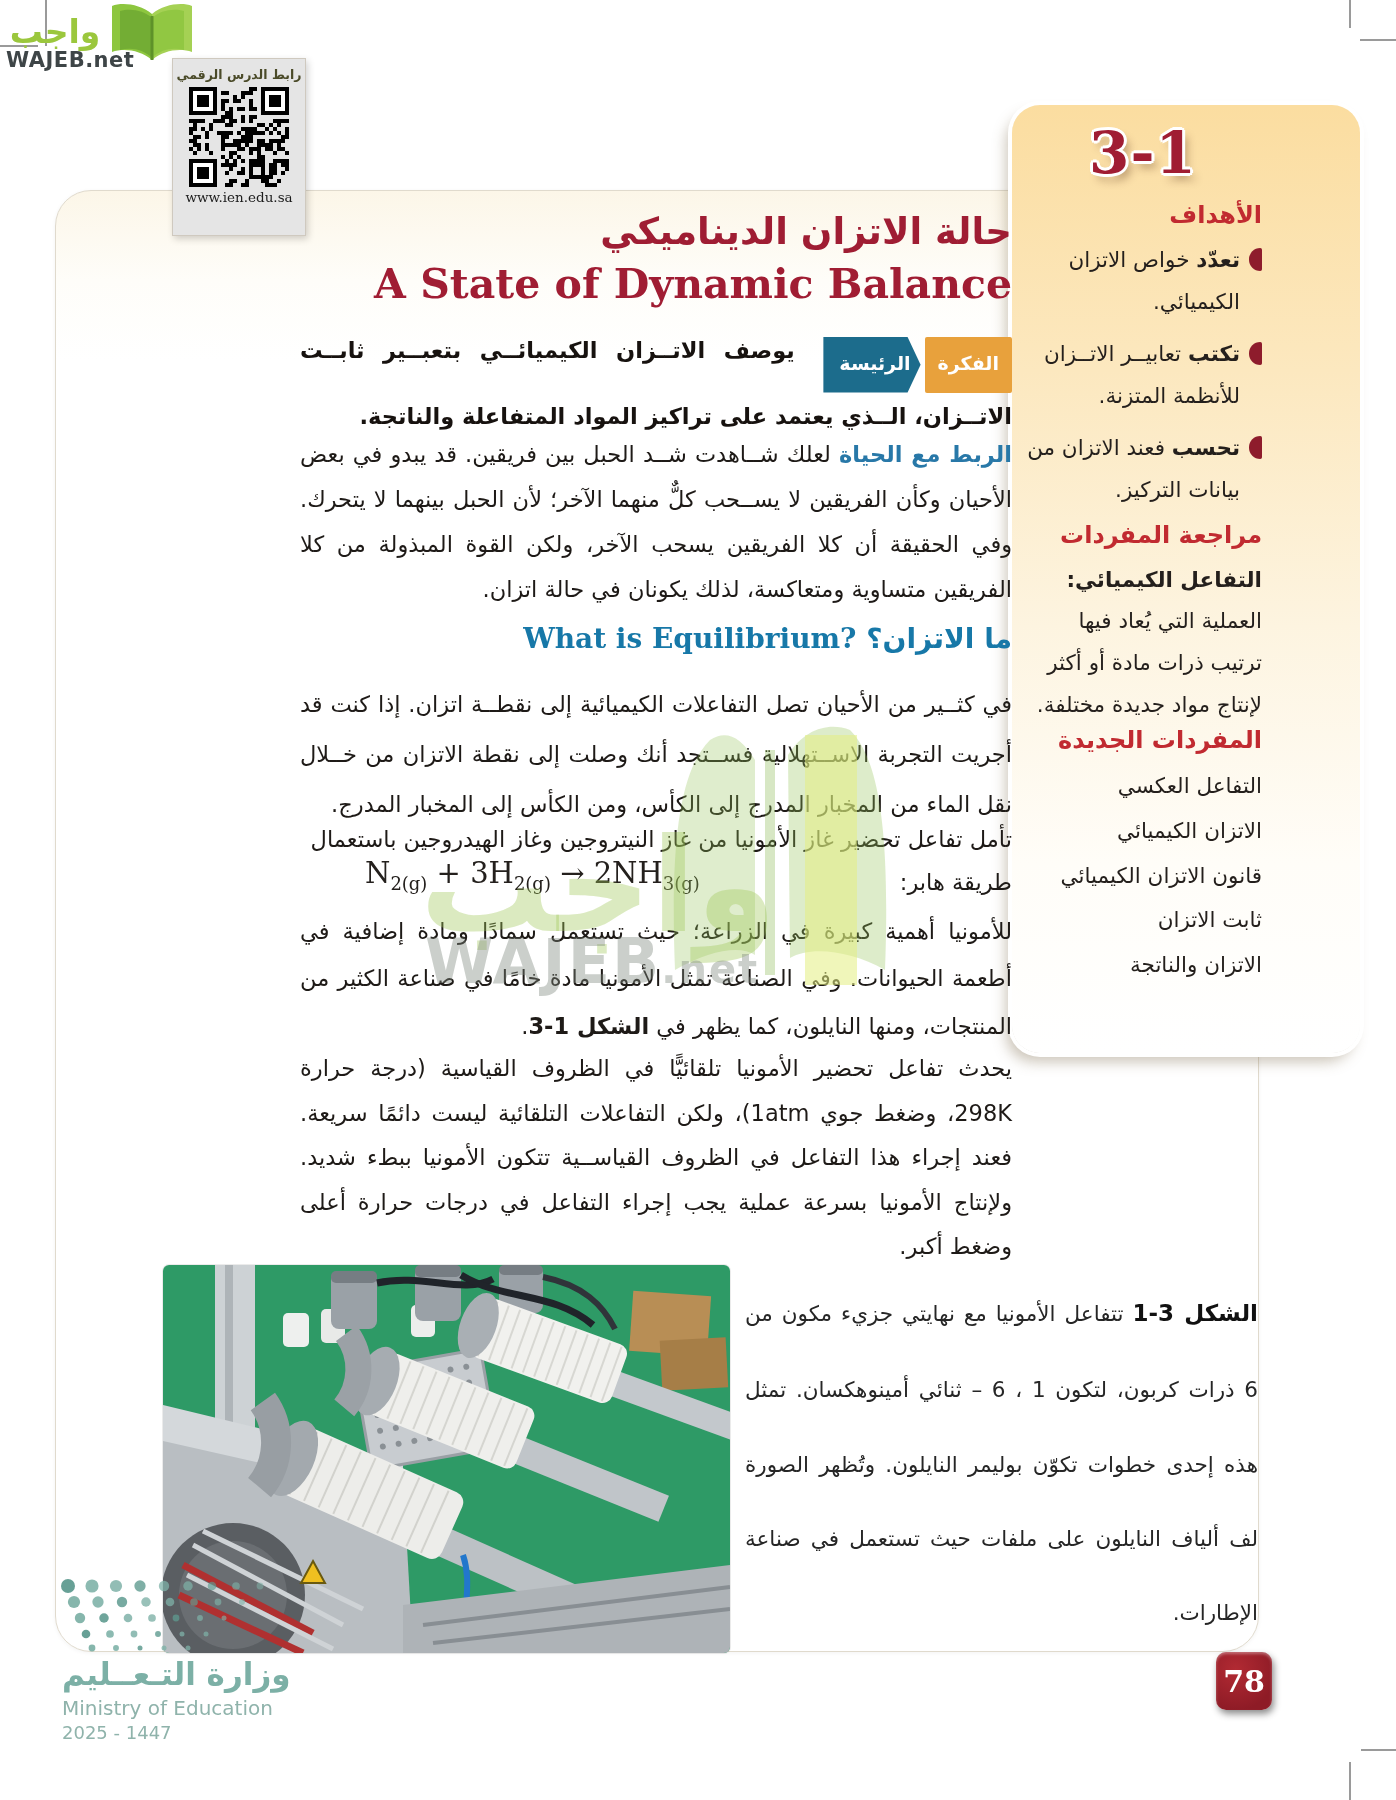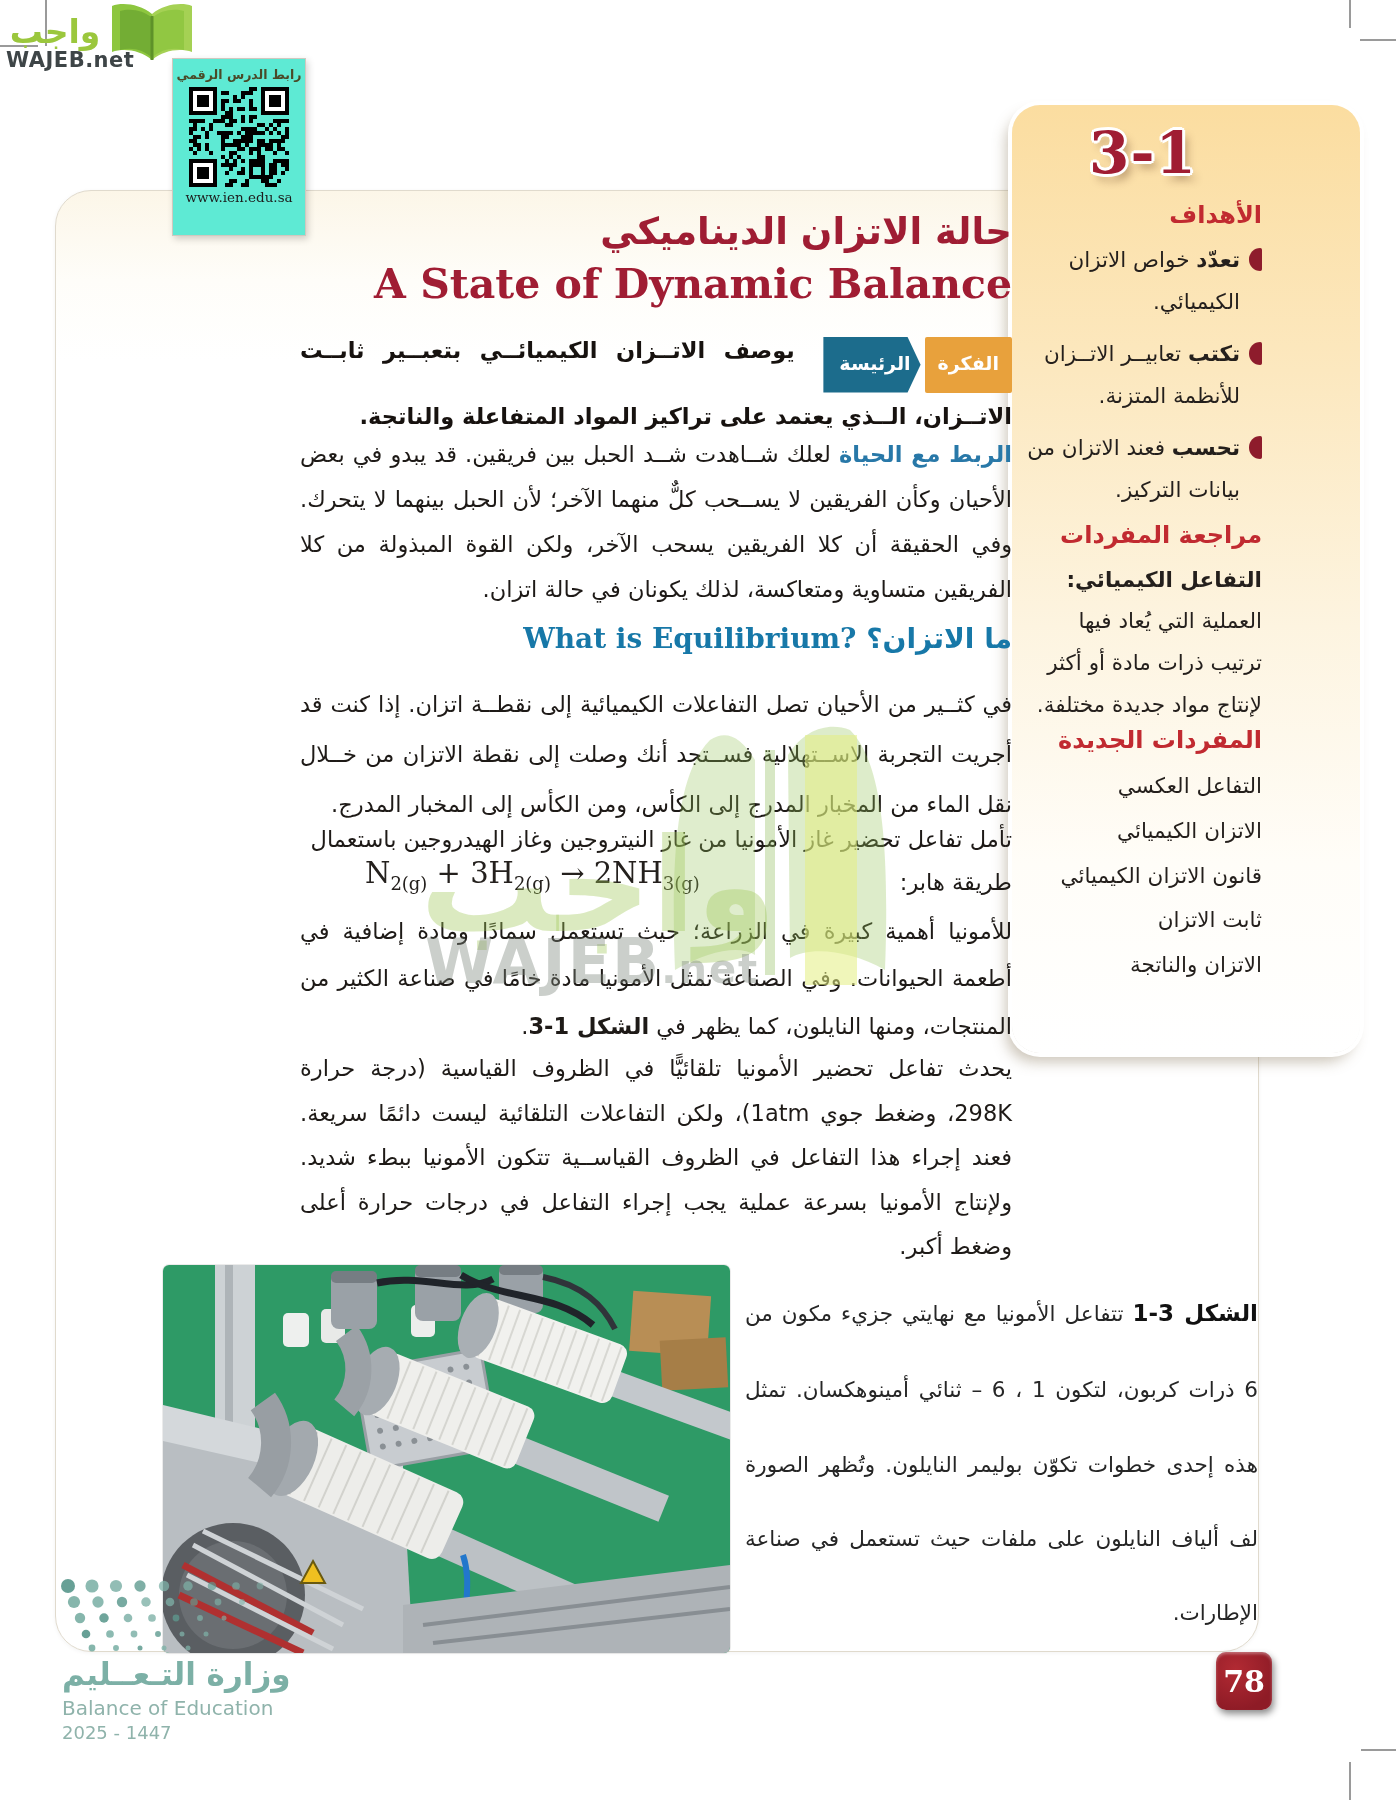--- a/index.html
+++ b/index.html
@@ -12,21 +12,21 @@
          border:1px solid #e0dacd;border-radius:36px;
          background:linear-gradient(180deg,#fcf6e8 0%,#fefdf9 90px,#ffffff 170px);
          box-shadow:0 1px 4px rgba(0,0,0,.05);}
   
   .brand{position:absolute;left:4px;top:6px;width:200px;height:70px;}
   .brand-ar{position:absolute;left:0;top:6px;width:102px;text-align:center;
             font-size:33px;font-weight:bold;color:#9bc73d;direction:rtl;}
   .brand-en{position:absolute;left:2px;top:42px;font-size:21px;font-weight:bold;color:#3e4547;letter-spacing:.5px;}
   .brand-book{position:absolute;left:102px;top:-4px;}
   
-  .qr-card{position:absolute;left:172px;top:58px;width:132px;height:176px;background:#5eead4;
+  .qr-card{position:absolute;left:172px;top:58px;width:132px;height:176px;background:#e5e5e5;
            border:1px solid #cfc9bf;box-shadow:2px 3px 7px rgba(0,0,0,.18);text-align:center;}
   .qr-title{margin-top:8px;font-size:12.5px;font-weight:bold;color:#4a4a28;direction:rtl;}
   .qr-box{margin:5px auto 2px;width:100px;height:100px;}
   .qr-url{font-size:13.5px;color:#1c1c1c;font-family:"DejaVu Serif",serif;}
   
   .sidebar{position:absolute;left:1012px;top:105px;width:348px;height:948px;border-radius:28px;
            background:linear-gradient(180deg,#fbdda0 0%,#fce8bf 28%,#fdf4e0 55%,#fffdf8 80%,#ffffff 100%);
            box-shadow:0 0 0 4px #ffffff,-6px 9px 14px rgba(110,90,55,.35);}
   .sidebar-inner{position:absolute;left:12px;right:98px;top:14px;direction:rtl;text-align:right;}
   .section-num{font-family:"DejaVu Serif",serif;font-weight:bold;font-size:58px;color:#a01d33;
@@ -599,21 +599,21 @@
         <circle cx="100" cy="56" r="2.9499999999999997" fill="#5f9b90" opacity="0.7999999999999999"></circle>
         <circle cx="124" cy="56" r="2.5" fill="#7fb2a8" opacity="0.75"></circle>
         <circle cx="148" cy="56" r="2.5" fill="#7fb2a8" opacity="0.7"></circle>
         <circle cx="34" cy="70" r="3.4" fill="#7fb2a8" opacity="0.95"></circle>
         <circle cx="58" cy="70" r="2.9499999999999997" fill="#7fb2a8" opacity="0.8999999999999999"></circle>
         <circle cx="82" cy="70" r="2.5" fill="#5f9b90" opacity="0.85"></circle>
         <circle cx="106" cy="70" r="2.5" fill="#7fb2a8" opacity="0.7999999999999999"></circle>
         <circle cx="130" cy="70" r="2.5" fill="#7fb2a8" opacity="0.75"></circle>
       </svg>
     <div class="min-ar">وزارة التـعــليم</div>
-    <div class="min-en">Balance of Education</div>
+    <div class="min-en">Ministry of Education</div>
     <div class="min-years">2025 - 1447</div>
   </div>
 
   <div class="page-badge">
     <span>78</span>
   </div>
 
 </div>
 
 </body></html>

